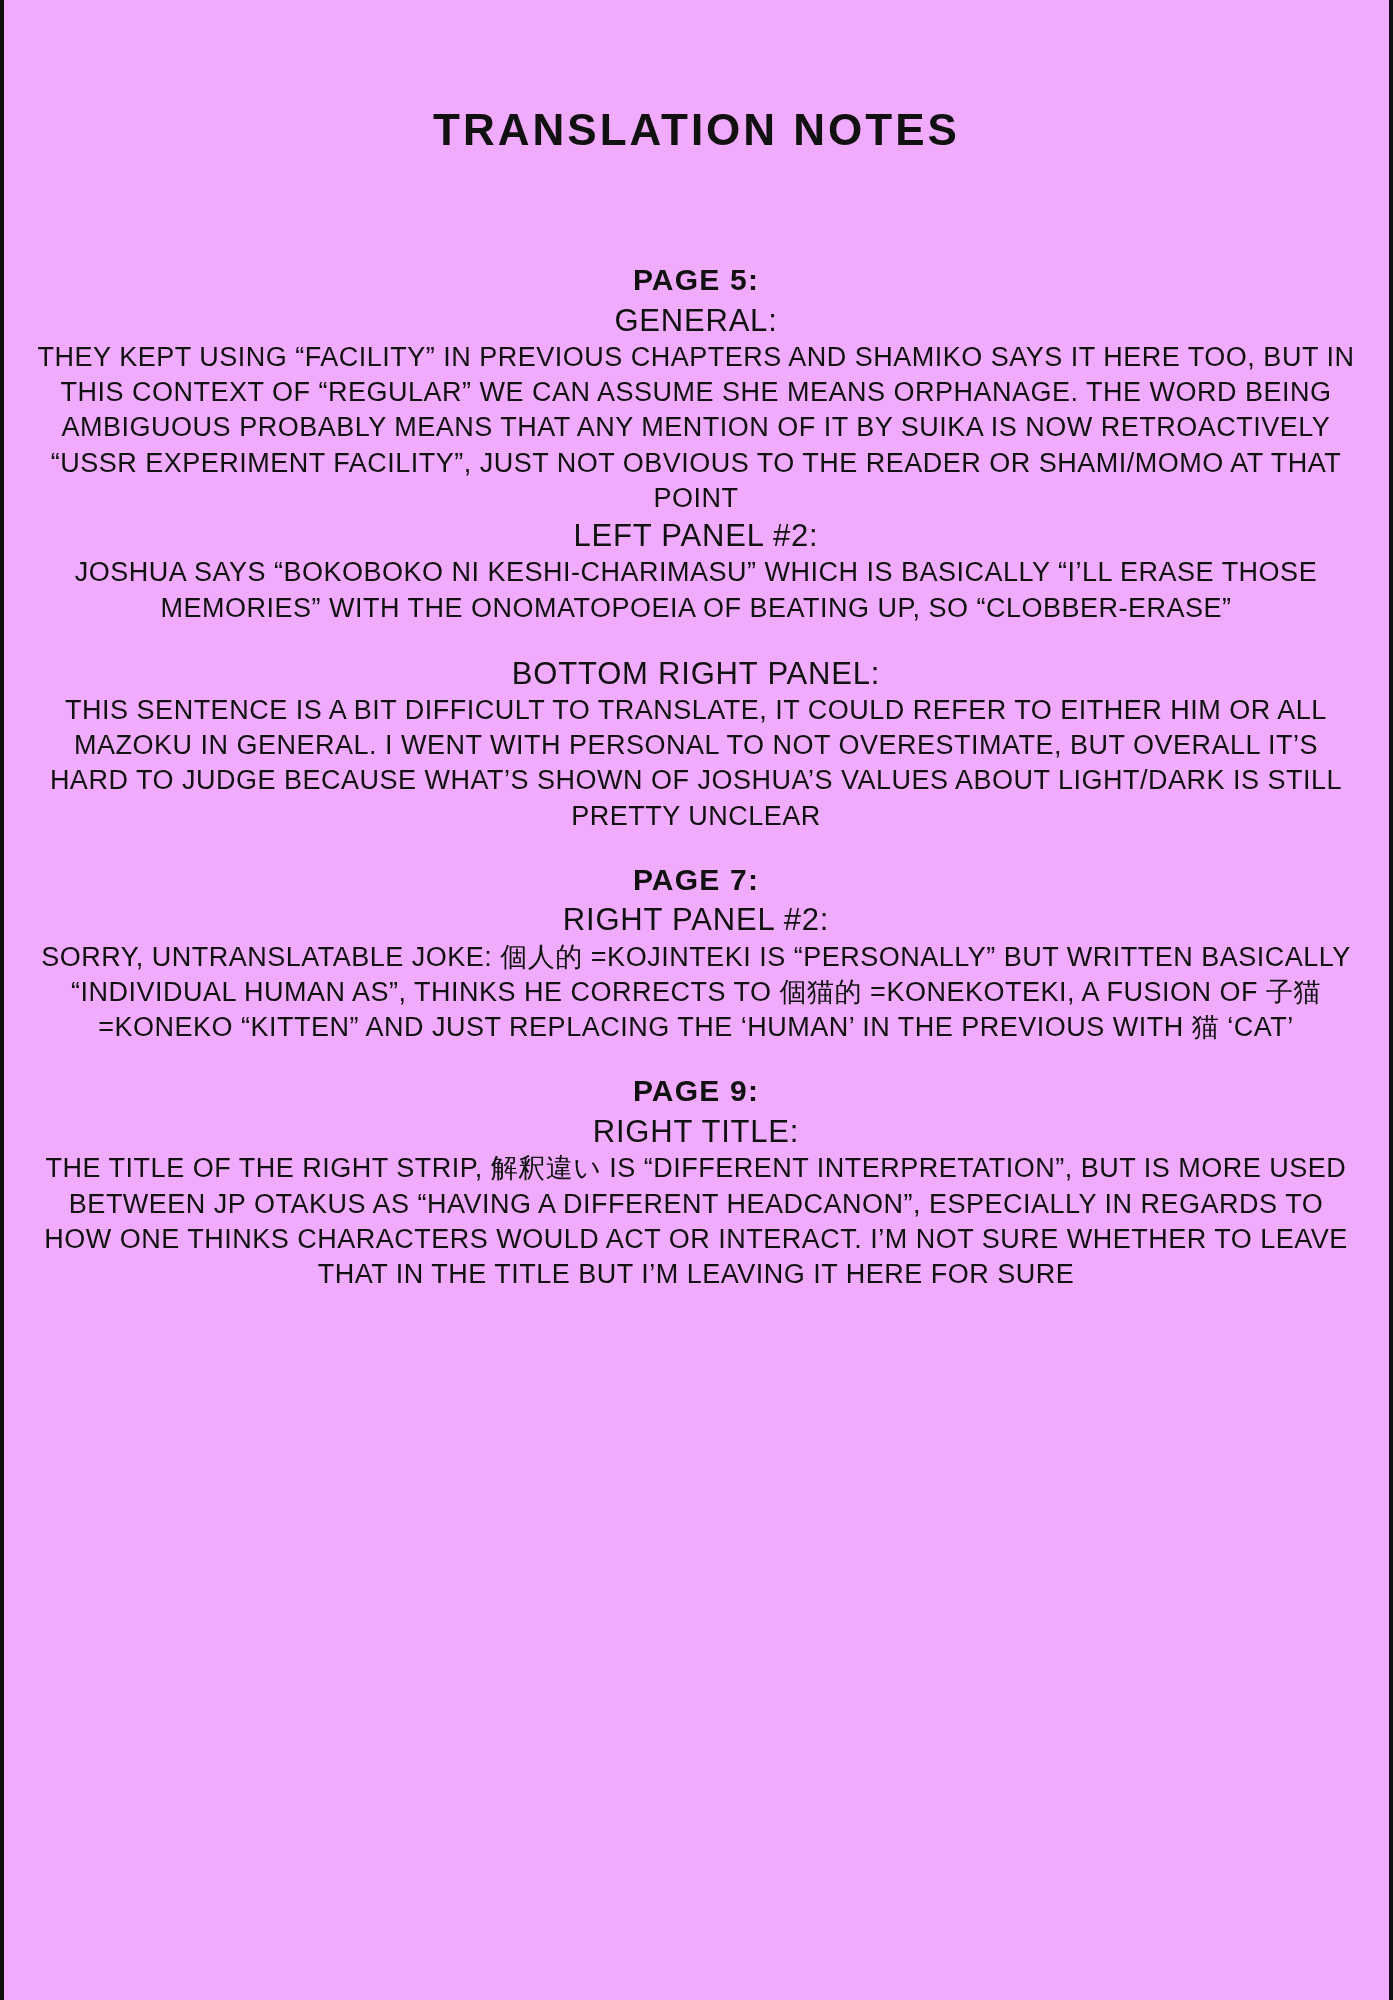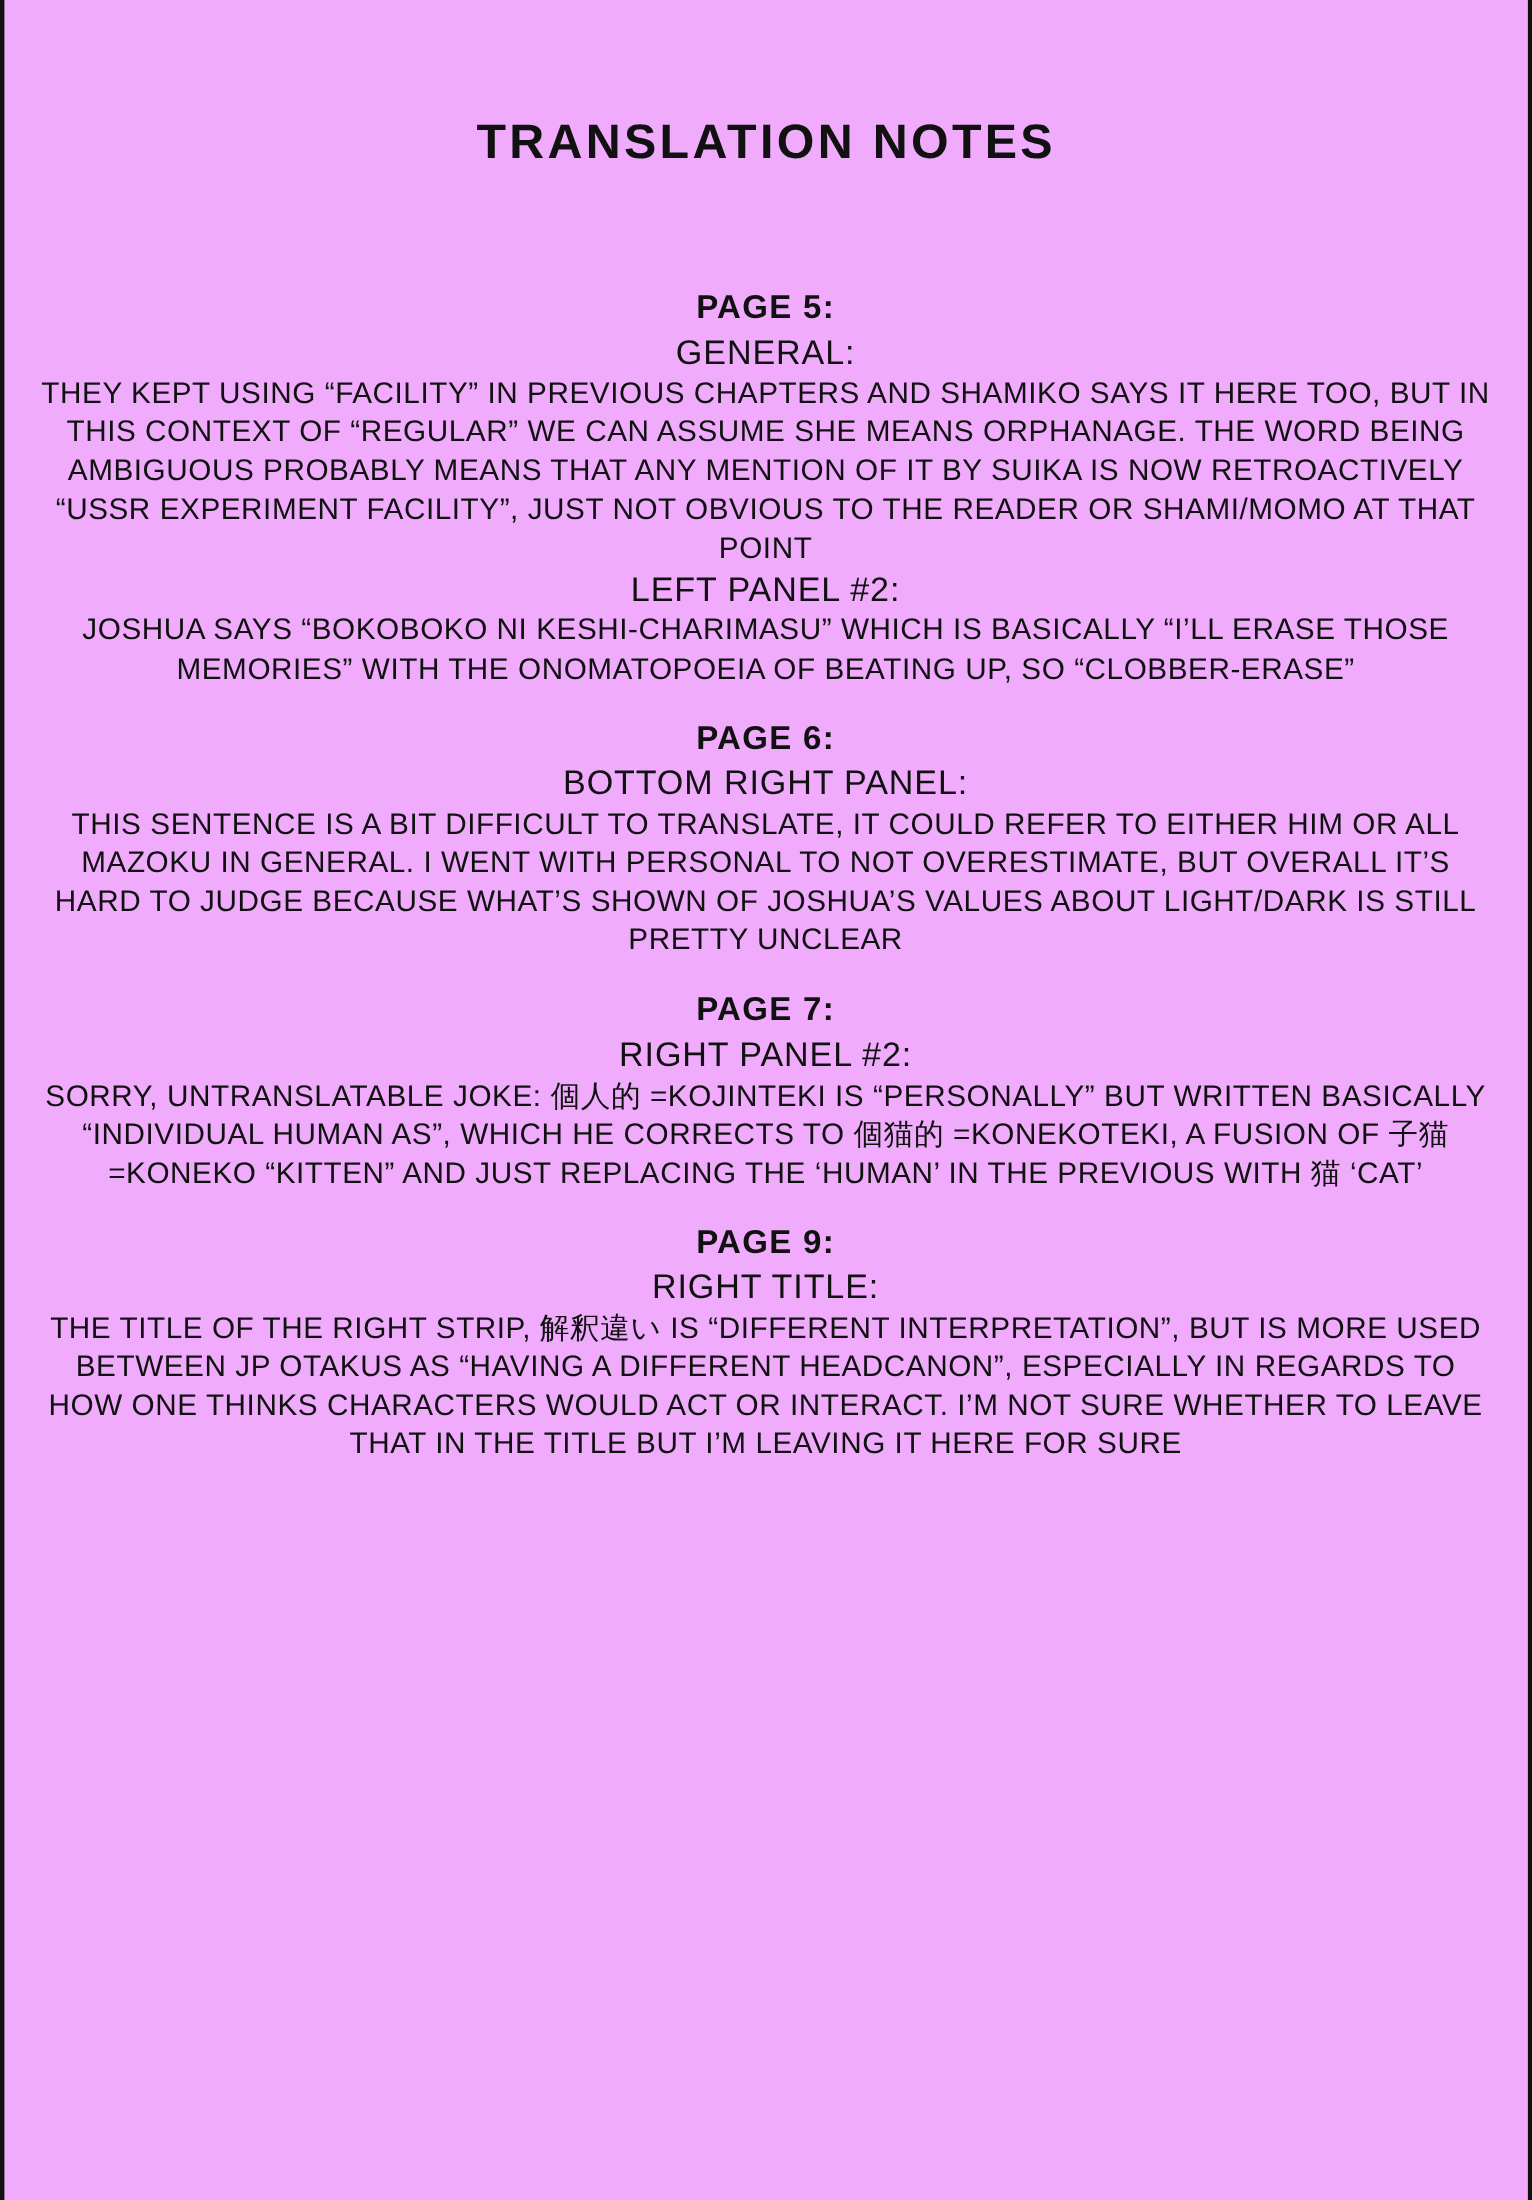--- a/index.html
+++ b/index.html
@@ -92,29 +92,28 @@
 
     <div class="section">
       <p class="section-heading">PAGE 5:</p>
       <p class="sub-heading">GENERAL:</p>
       <p class="body-text">THEY KEPT USING “FACILITY” IN PREVIOUS CHAPTERS AND SHAMIKO SAYS IT HERE TOO, BUT IN THIS CONTEXT OF “REGULAR” WE CAN ASSUME SHE MEANS ORPHANAGE. THE WORD BEING AMBIGUOUS PROBABLY MEANS THAT ANY MENTION OF IT BY SUIKA IS NOW RETROACTIVELY “USSR EXPERIMENT FACILITY”, JUST NOT OBVIOUS TO THE READER OR SHAMI/MOMO AT THAT POINT</p>
       <p class="sub-heading">LEFT PANEL #2:</p>
       <p class="body-text">JOSHUA SAYS “BOKOBOKO NI KESHI-CHARIMASU” WHICH IS BASICALLY “I’LL ERASE THOSE MEMORIES” WITH THE ONOMATOPOEIA OF BEATING UP, SO “CLOBBER-ERASE”</p>
     </div>
 
     <div class="section">
-      <p class="section-heading">PAGE 6:</p>
       <p class="sub-heading">BOTTOM RIGHT PANEL:</p>
       <p class="body-text">THIS SENTENCE IS A BIT DIFFICULT TO TRANSLATE, IT COULD REFER TO EITHER HIM OR ALL MAZOKU IN GENERAL. I WENT WITH PERSONAL TO NOT OVERESTIMATE, BUT OVERALL IT’S HARD TO JUDGE BECAUSE WHAT’S SHOWN OF JOSHUA’S VALUES ABOUT LIGHT/DARK IS STILL PRETTY UNCLEAR</p>
     </div>
 
     <div class="section">
       <p class="section-heading">PAGE 7:</p>
       <p class="sub-heading">RIGHT PANEL #2:</p>
-      <p class="body-text jp">SORRY, UNTRANSLATABLE JOKE: 個人的 =KOJINTEKI IS “PERSONALLY” BUT WRITTEN BASICALLY “INDIVIDUAL HUMAN AS”, WHICH HE CORRECTS TO 個猫的 =KONEKOTEKI, A FUSION OF 子猫=KONEKO “KITTEN” AND JUST REPLACING THE ‘HUMAN’ IN THE PREVIOUS WITH 猫 ‘CAT’</p>
+      <p class="body-text jp">SORRY, UNTRANSLATABLE JOKE: 個人的 =KOJINTEKI IS “PERSONALLY” BUT WRITTEN BASICALLY “INDIVIDUAL HUMAN AS”, THINKS HE CORRECTS TO 個猫的 =KONEKOTEKI, A FUSION OF 子猫=KONEKO “KITTEN” AND JUST REPLACING THE ‘HUMAN’ IN THE PREVIOUS WITH 猫 ‘CAT’</p>
     </div>
 
     <div class="section">
       <p class="section-heading">PAGE 9:</p>
       <p class="sub-heading">RIGHT TITLE:</p>
       <p class="body-text jp">THE TITLE OF THE RIGHT STRIP, 解釈違い IS “DIFFERENT INTERPRETATION”, BUT IS MORE USED BETWEEN JP OTAKUS AS “HAVING A DIFFERENT HEADCANON”, ESPECIALLY IN REGARDS TO HOW ONE THINKS CHARACTERS WOULD ACT OR INTERACT. I’M NOT SURE WHETHER TO LEAVE THAT IN THE TITLE BUT I’M LEAVING IT HERE FOR SURE</p>
     </div>
 
   </div>
 </div>

